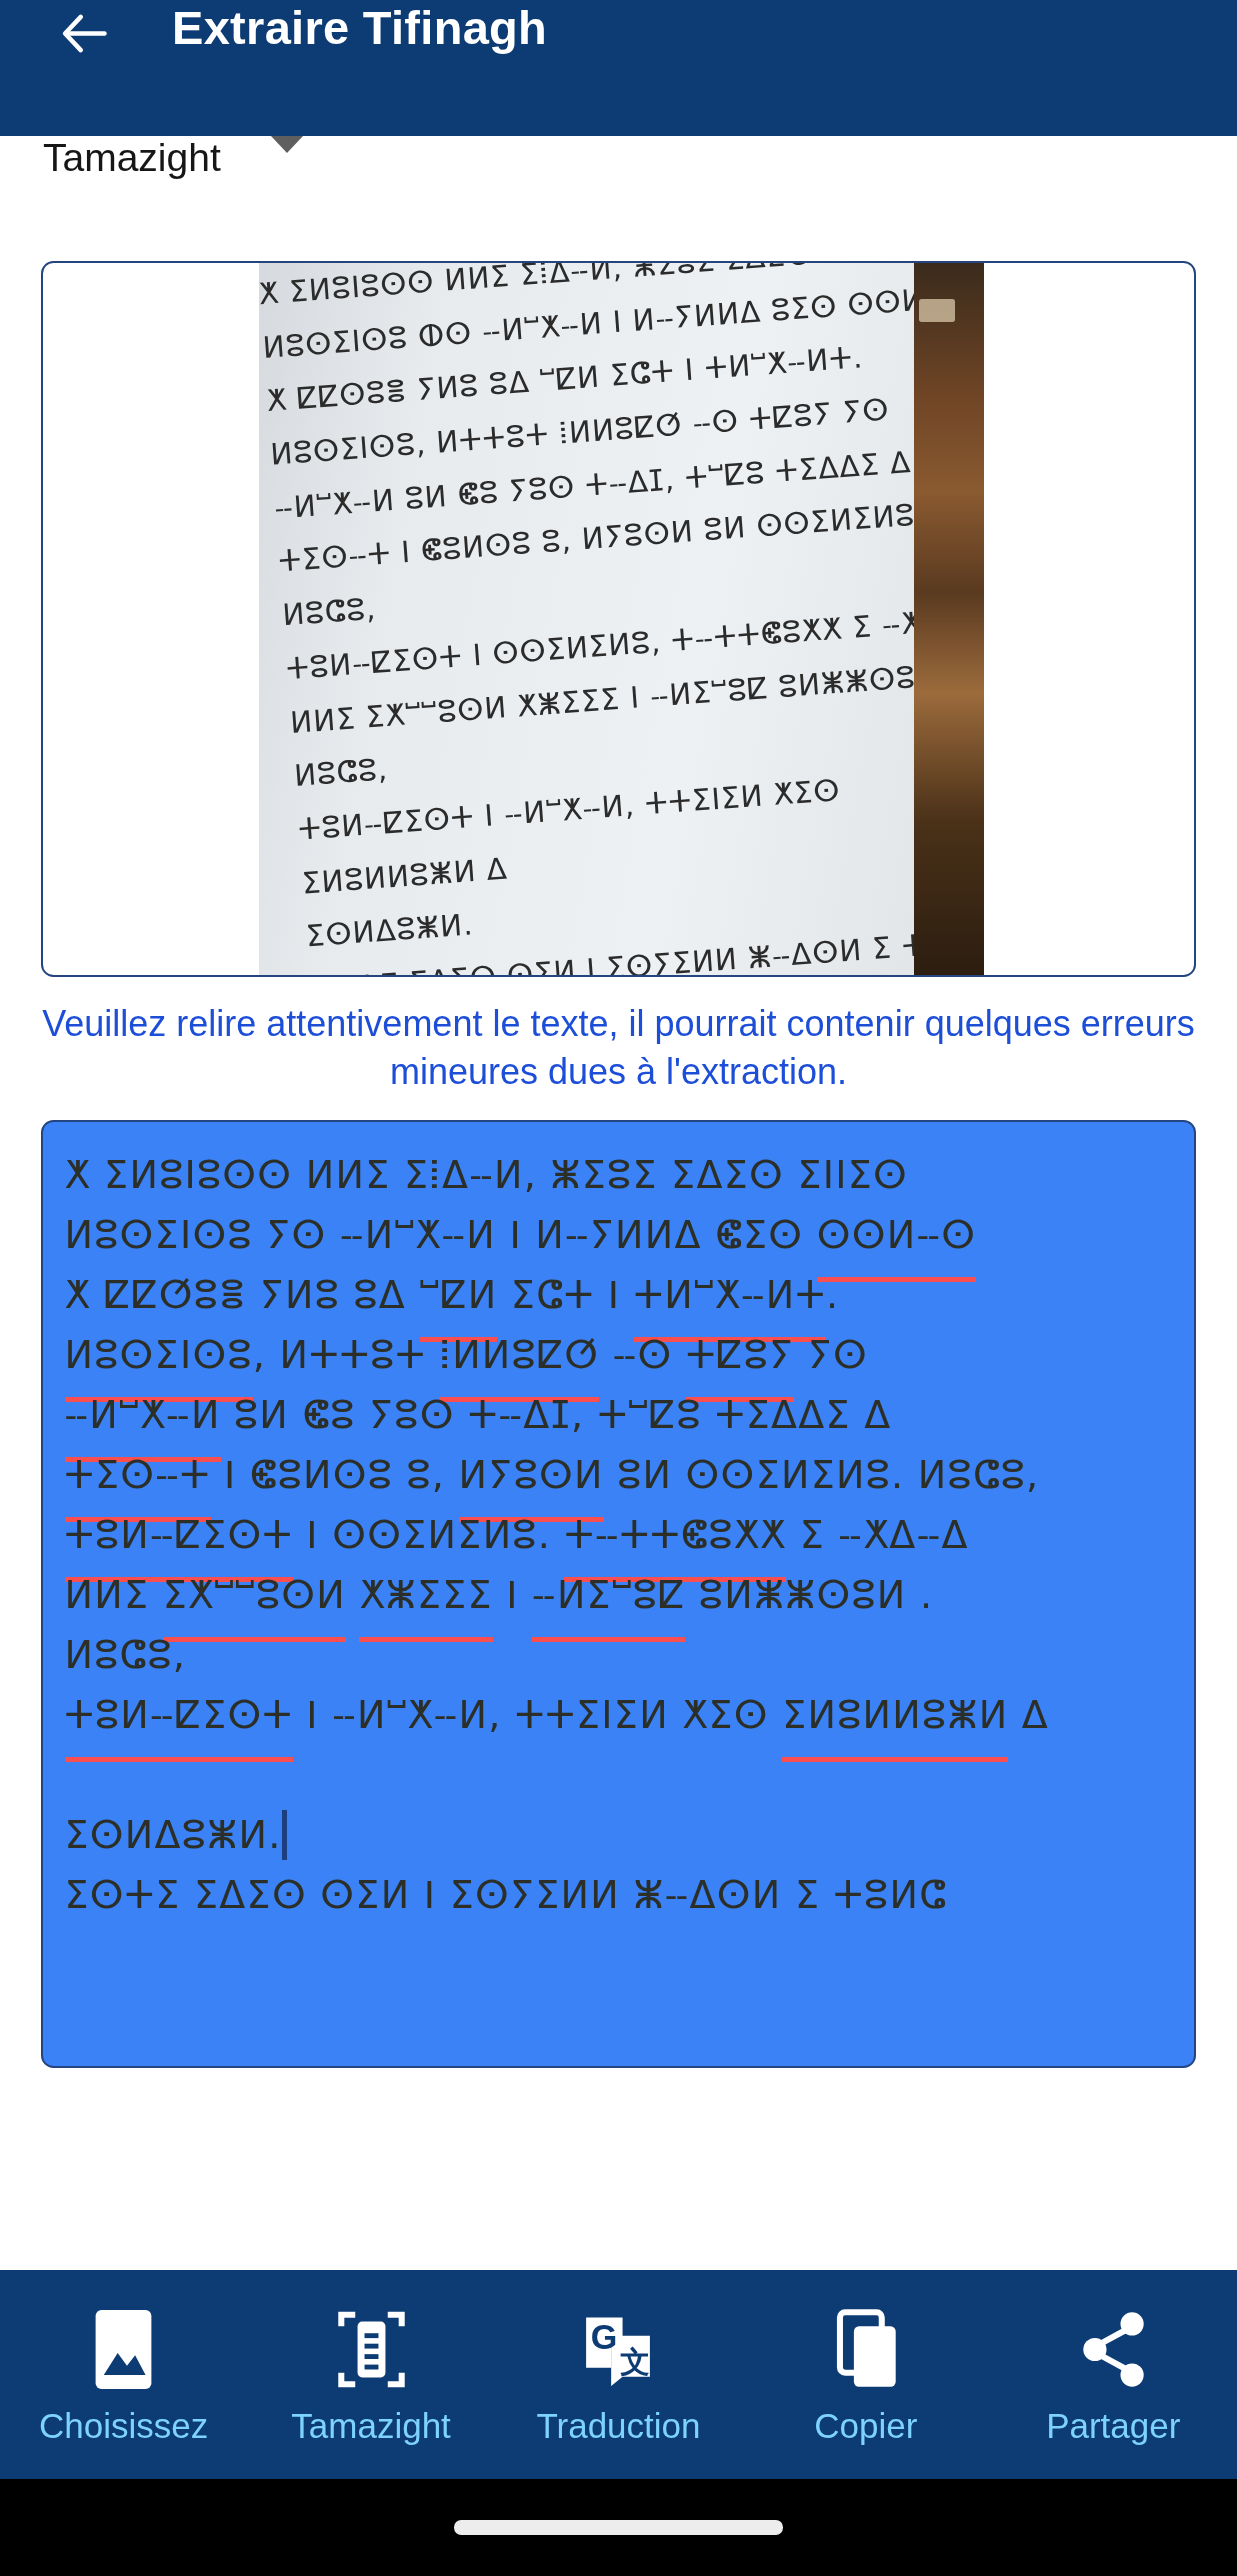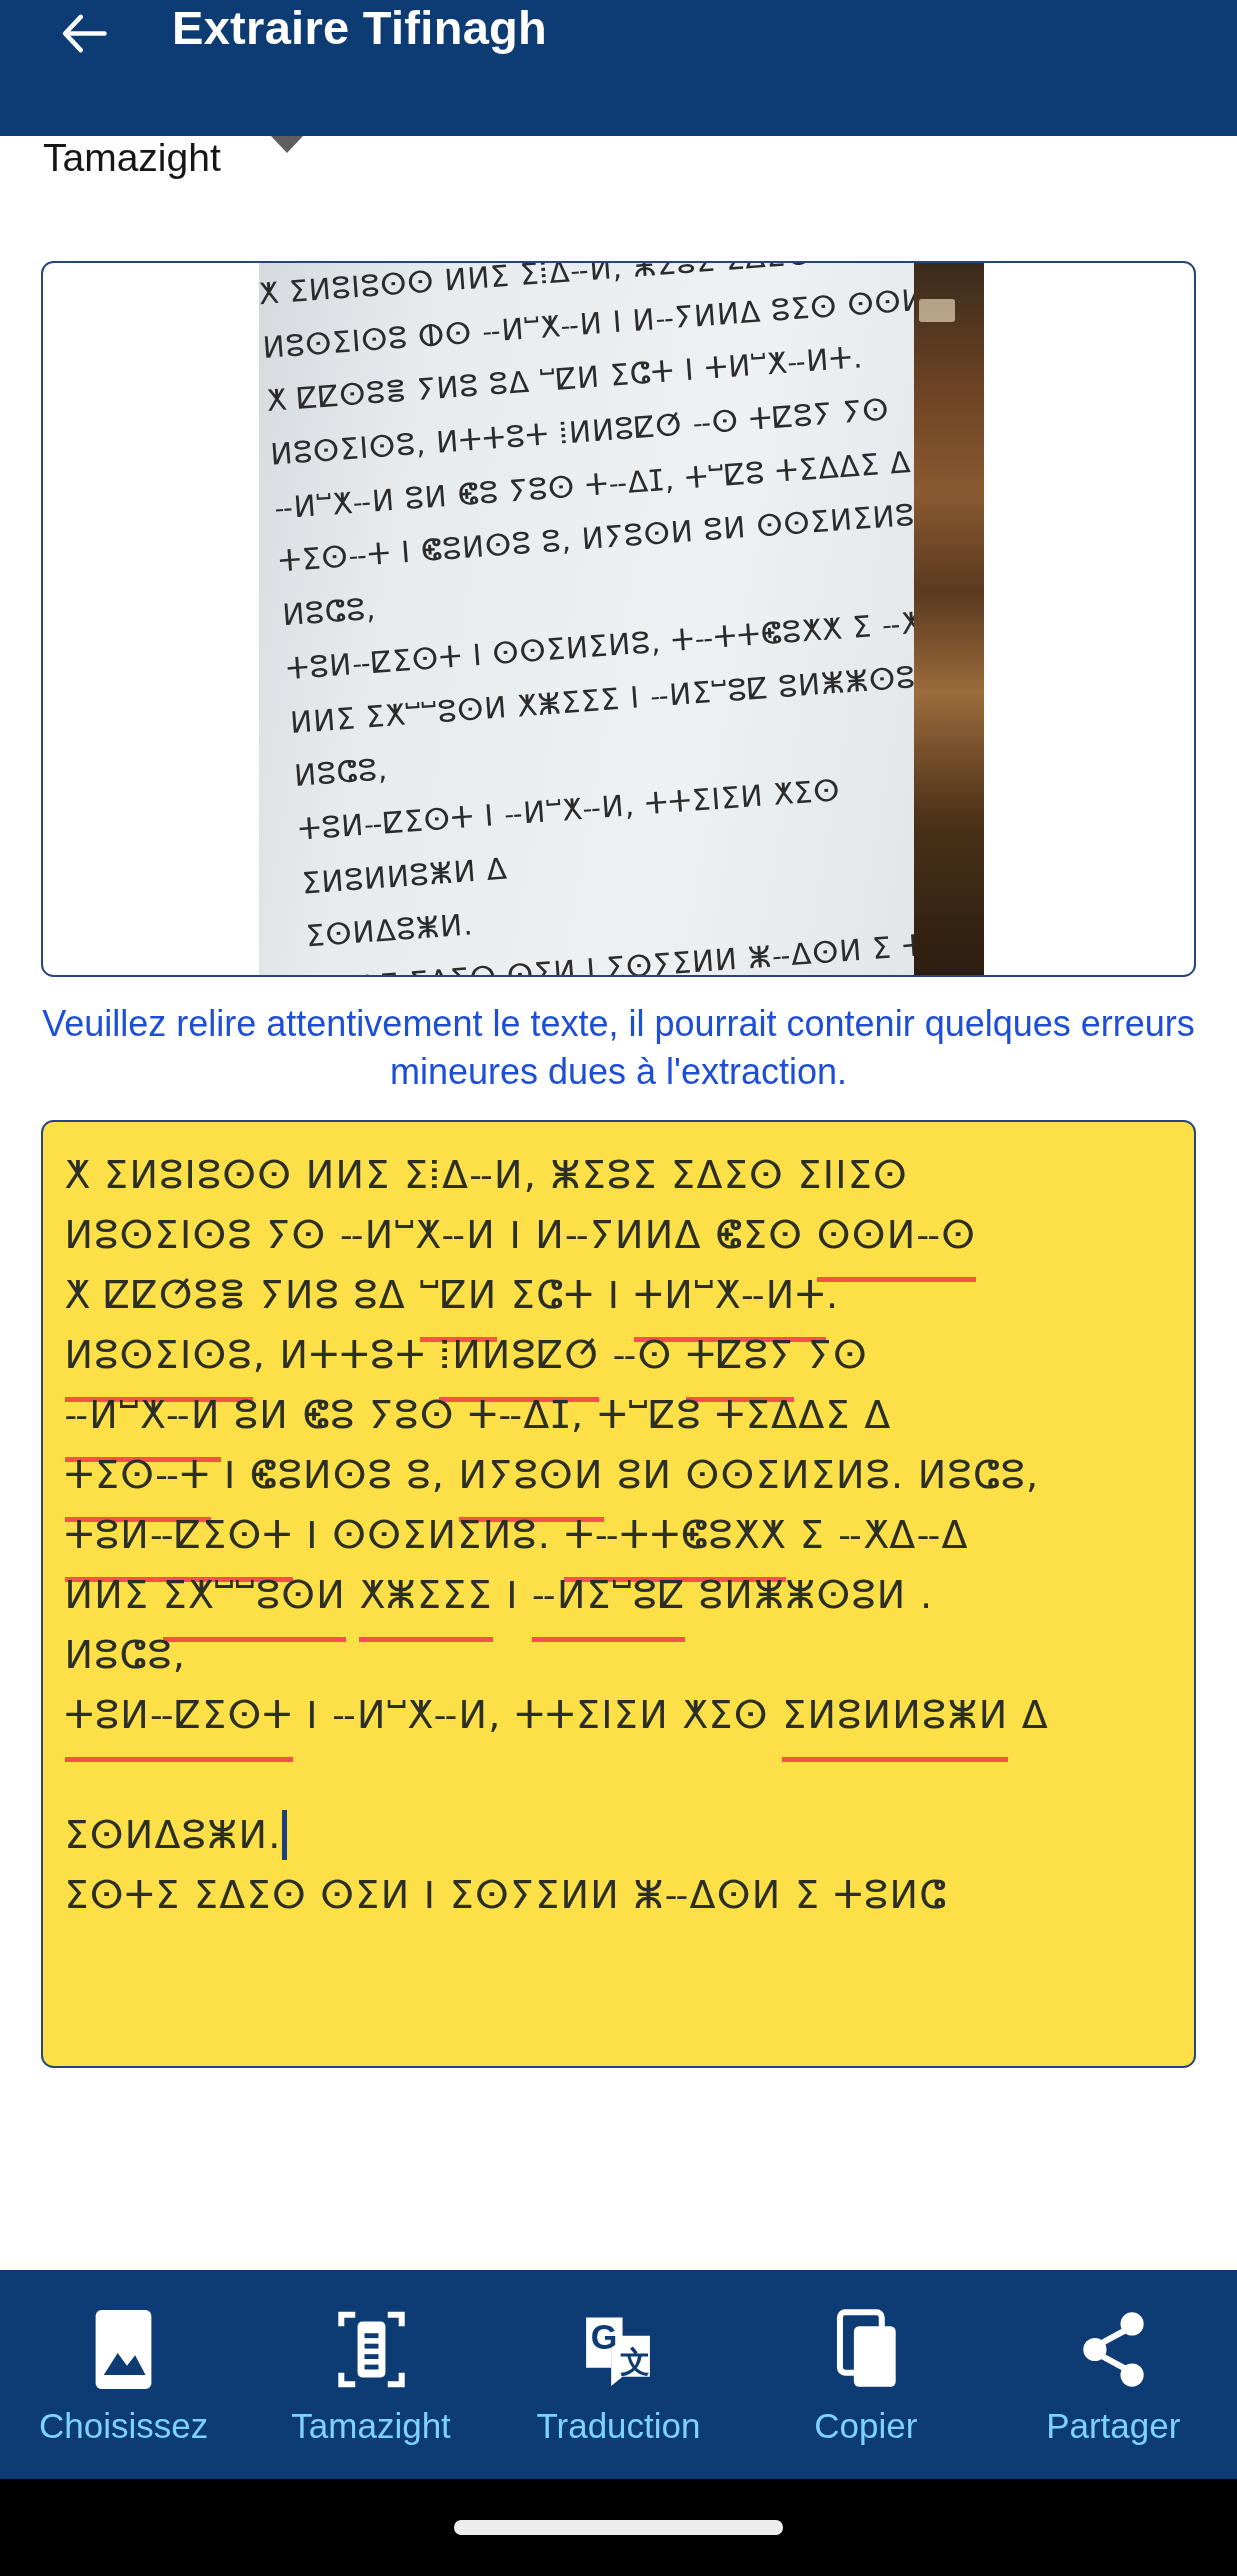--- a/index.html
+++ b/index.html
@@ -128,21 +128,21 @@
     line-height: 1.32;
     color: #1d4ed8;
   }
 
   
   .text-card {
     margin: 25px 41px 0 41px;
     height: 948px;
     border: 2.7px solid #24457f;
     border-radius: 12.5px;
-    background: #fde047;
+    background: #3b82f6;
     box-sizing: border-box;
     padding: 23px 19.7px 0 21.5px;
     overflow: hidden;
     position: relative;
   }
   .tif-body {
     font-family: "DejaVu Sans", sans-serif;
     font-size: 38px;
     line-height: 1.58;
     color: #2b2f27;

